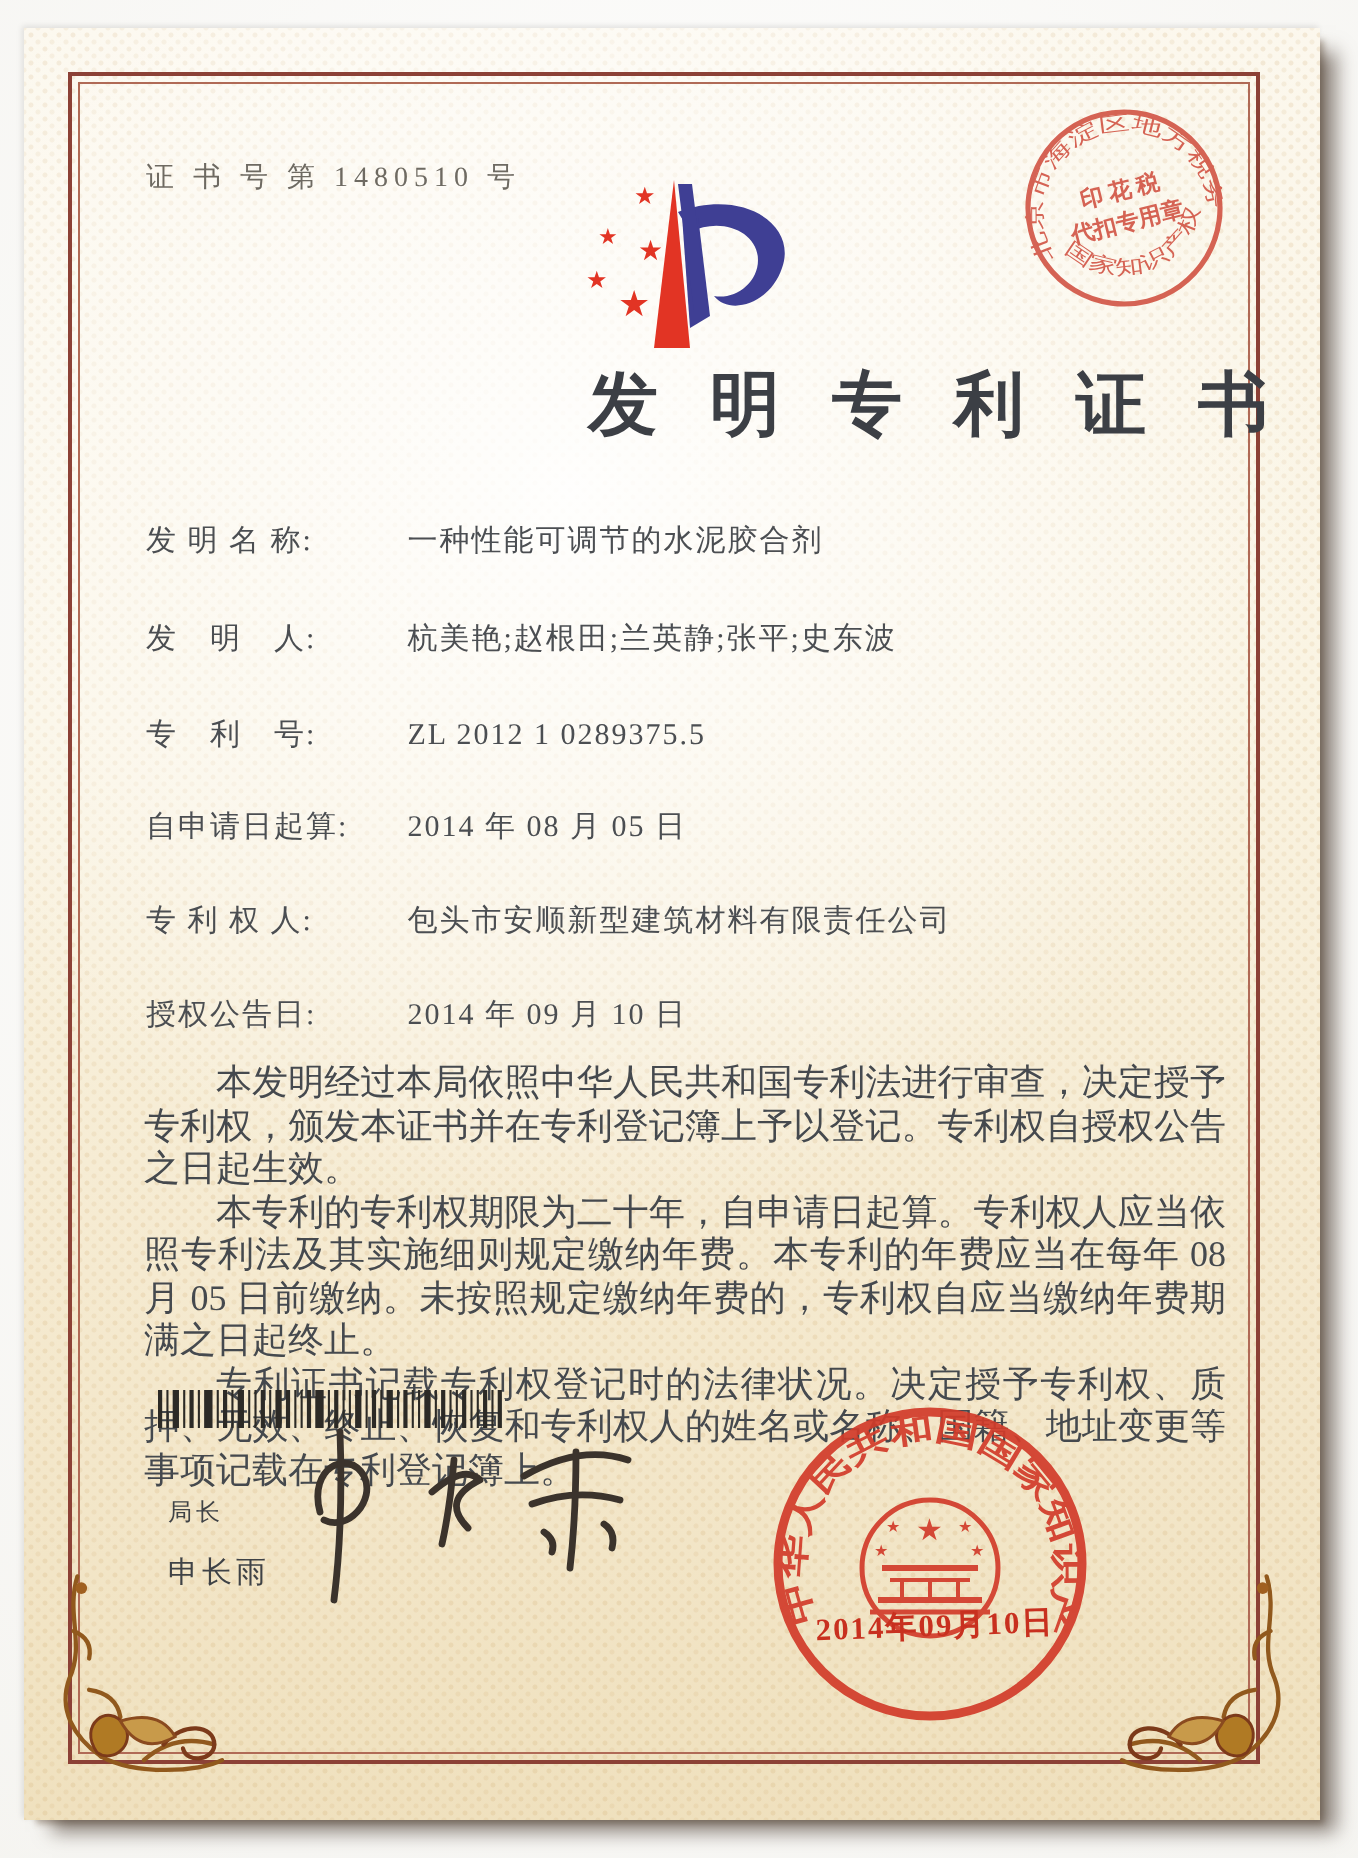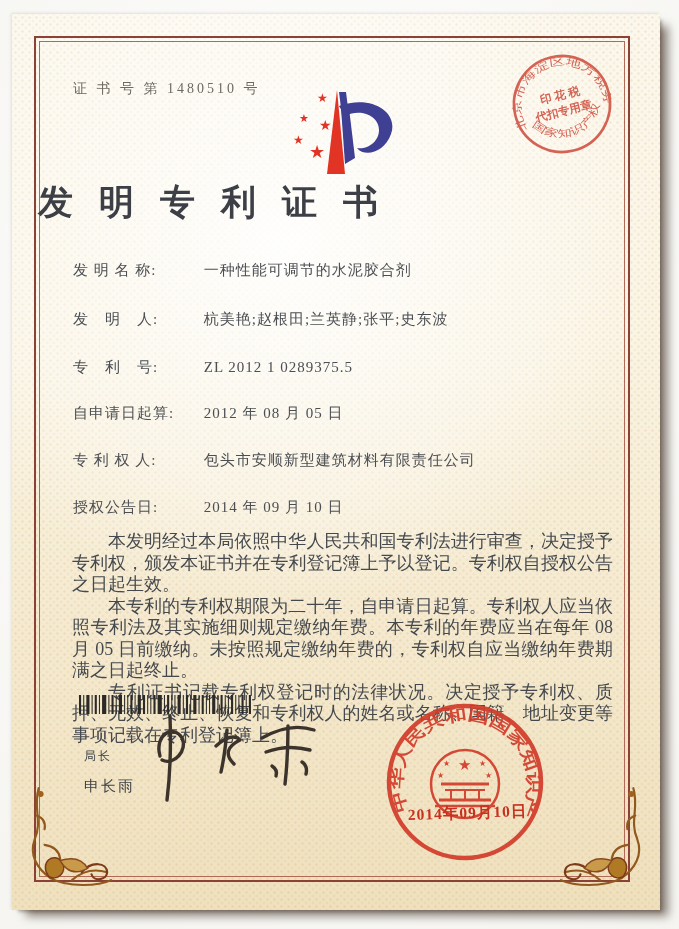--- a/index.html
+++ b/index.html
@@ -37,21 +37,21 @@
   .flourish{position:absolute;z-index:2;width:88px;height:108px;}
   .flourish.bl{left:13px;top:772px;}
   .flourish.br{left:547px;top:772px;transform:scaleX(-1);}
 
   .cert-no{
     position:absolute;left:61px;top:66px;z-index:3;
     font-size:14px;letter-spacing:3px;color:#6e6a62;
   }
   .logo{position:absolute;left:263px;top:72px;width:122px;height:96px;z-index:3;}
   .title{
-    position:absolute;left:0;right:0;top:165px;z-index:3;text-align:left;
+    position:absolute;left:0;right:0;top:165px;z-index:3;text-align:right;
     font-size:35px;font-weight:600;color:#3c3f45;
     letter-spacing:26px;text-indent:26px;white-space:nowrap;
   }
   .field{
     position:absolute;left:61px;z-index:3;font-size:15px;color:#4b4e52;white-space:nowrap;
   }
   .field .lbl{display:inline-block;min-width:127px;letter-spacing:1px;}
   .field .val{letter-spacing:1px;}
   .f0{top:247px}.f1{top:296px}.f2{top:344px}.f3{top:390px}.f4{top:437px}.f5{top:484px}
 
@@ -142,21 +142,21 @@
   <div class="field f0">
     <span class="lbl">发 明 名 称:</span>
     <span class="val">一种性能可调节的水泥胶合剂</span>
   </div>
   <div class="field f2">
     <span class="lbl">专　利　号:</span>
     <span class="val">ZL 2012 1 0289375.5</span>
   </div>
   <div class="field f3">
     <span class="lbl">自申请日起算:</span>
-    <span class="val">2012 年 08 月 05 日</span>
+    <span class="val">2014 年 08 月 05 日</span>
   </div>
   <div class="field f4">
     <span class="lbl">专 利 权 人:</span>
     <span class="val">包头市安顺新型建筑材料有限责任公司</span>
   </div>
   <div class="field f5">
     <span class="lbl">授权公告日:</span>
     <span class="val">2014 年 09 月 10 日</span>
   </div>
 

